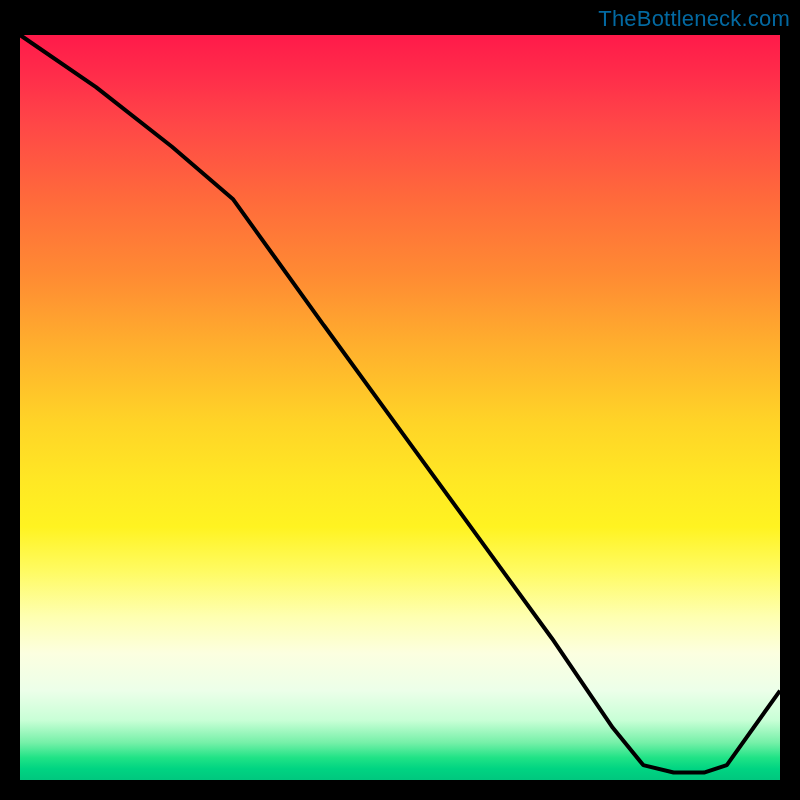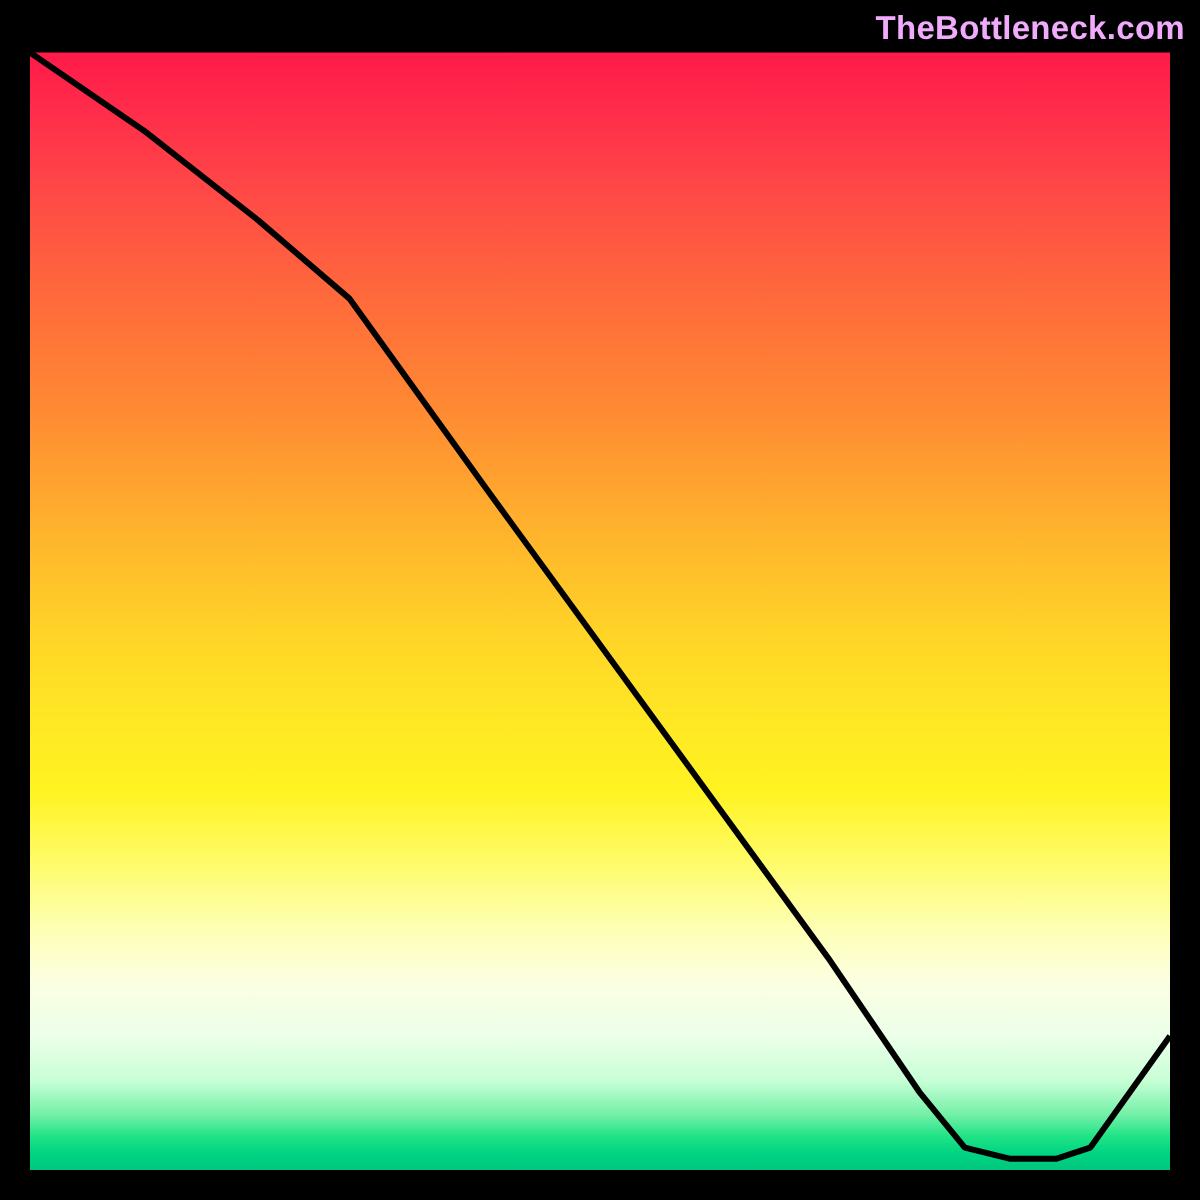--- a/index.html
+++ b/index.html
@@ -8,22 +8,22 @@
     position: relative;
     width: 800px;
     height: 800px;
   }
   .watermark {
     position: absolute;
     top: 6px;
     right: 10px;
     font-family: Arial, Helvetica, sans-serif;
     font-size: 22px;
-    font-weight: 700;
-    color: #f0abfc;
+    font-weight: 400;
+    color: #0369a1;
     letter-spacing: 0.2px;
     z-index: 5;
     user-select: none;
   }
   .plot-area {
     position: absolute;
     left: 20px;
     top: 35px;
     width: 760px;
     height: 745px;

